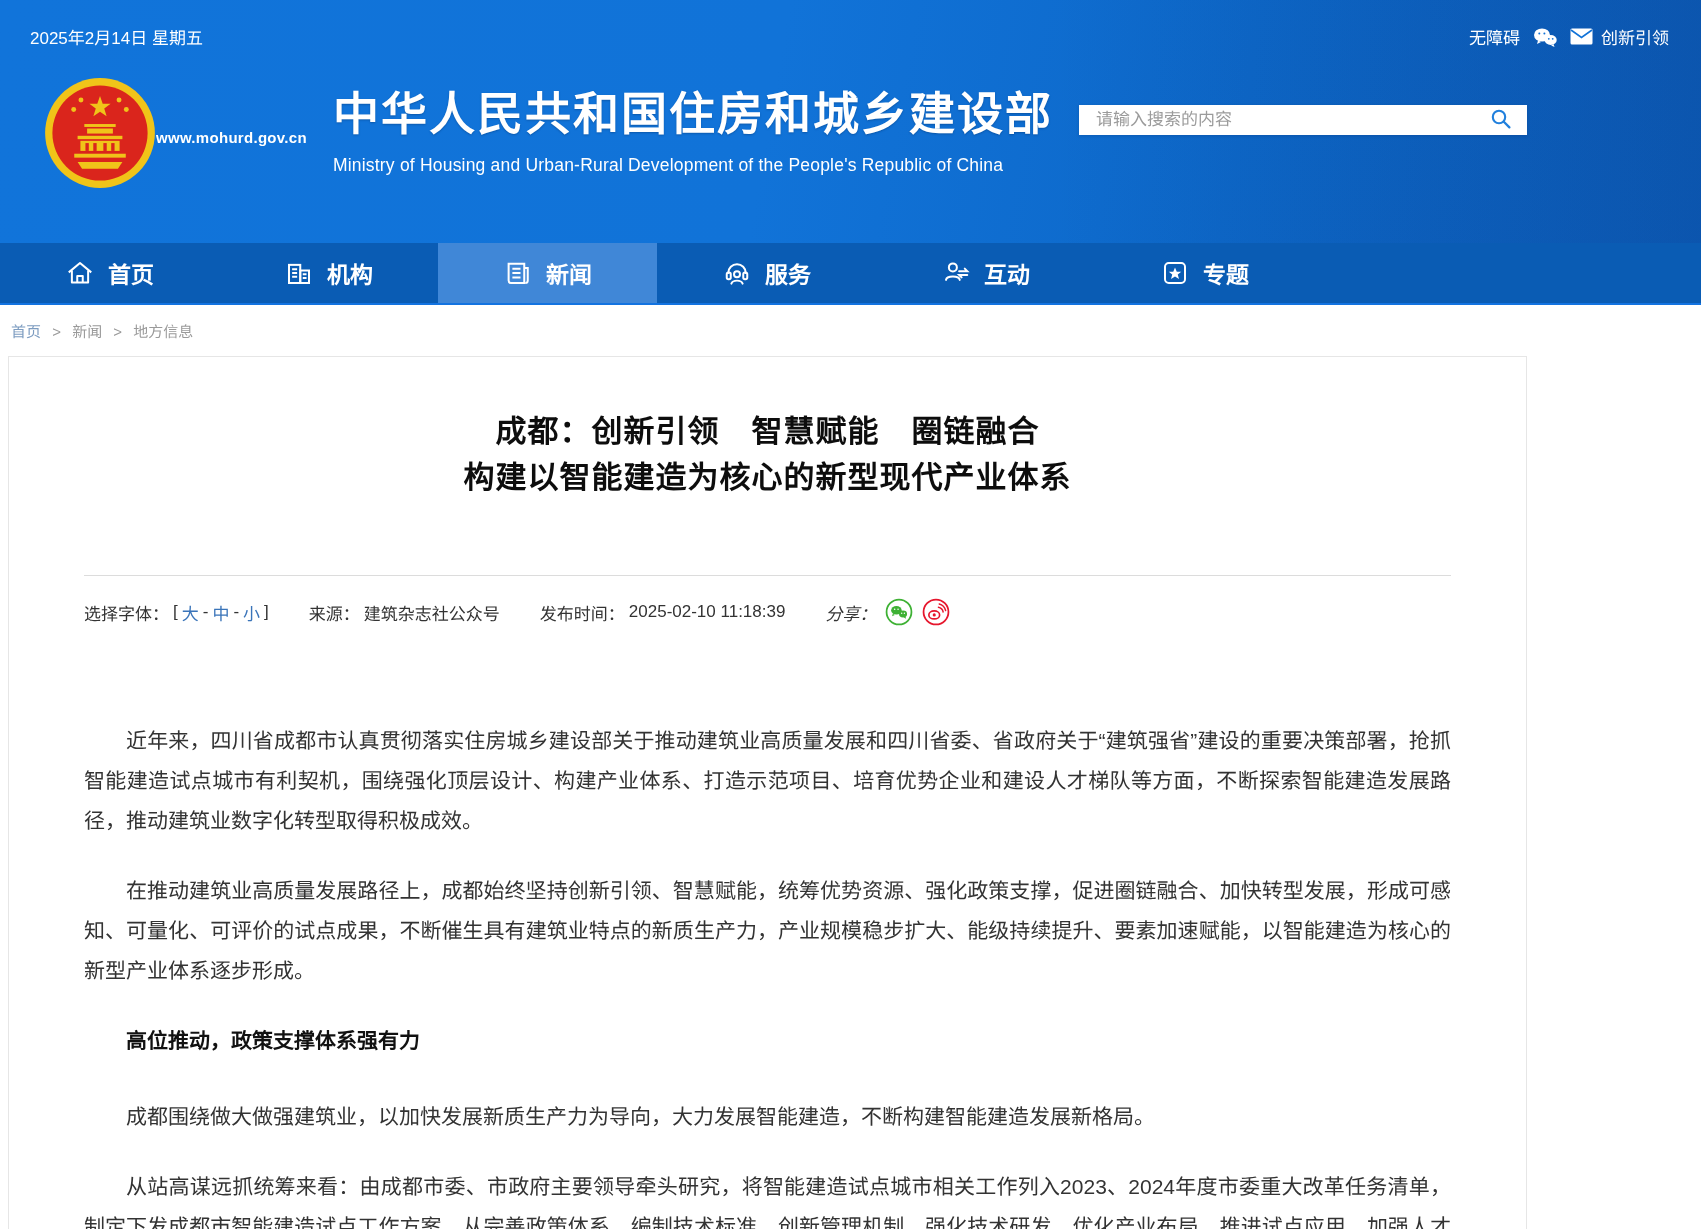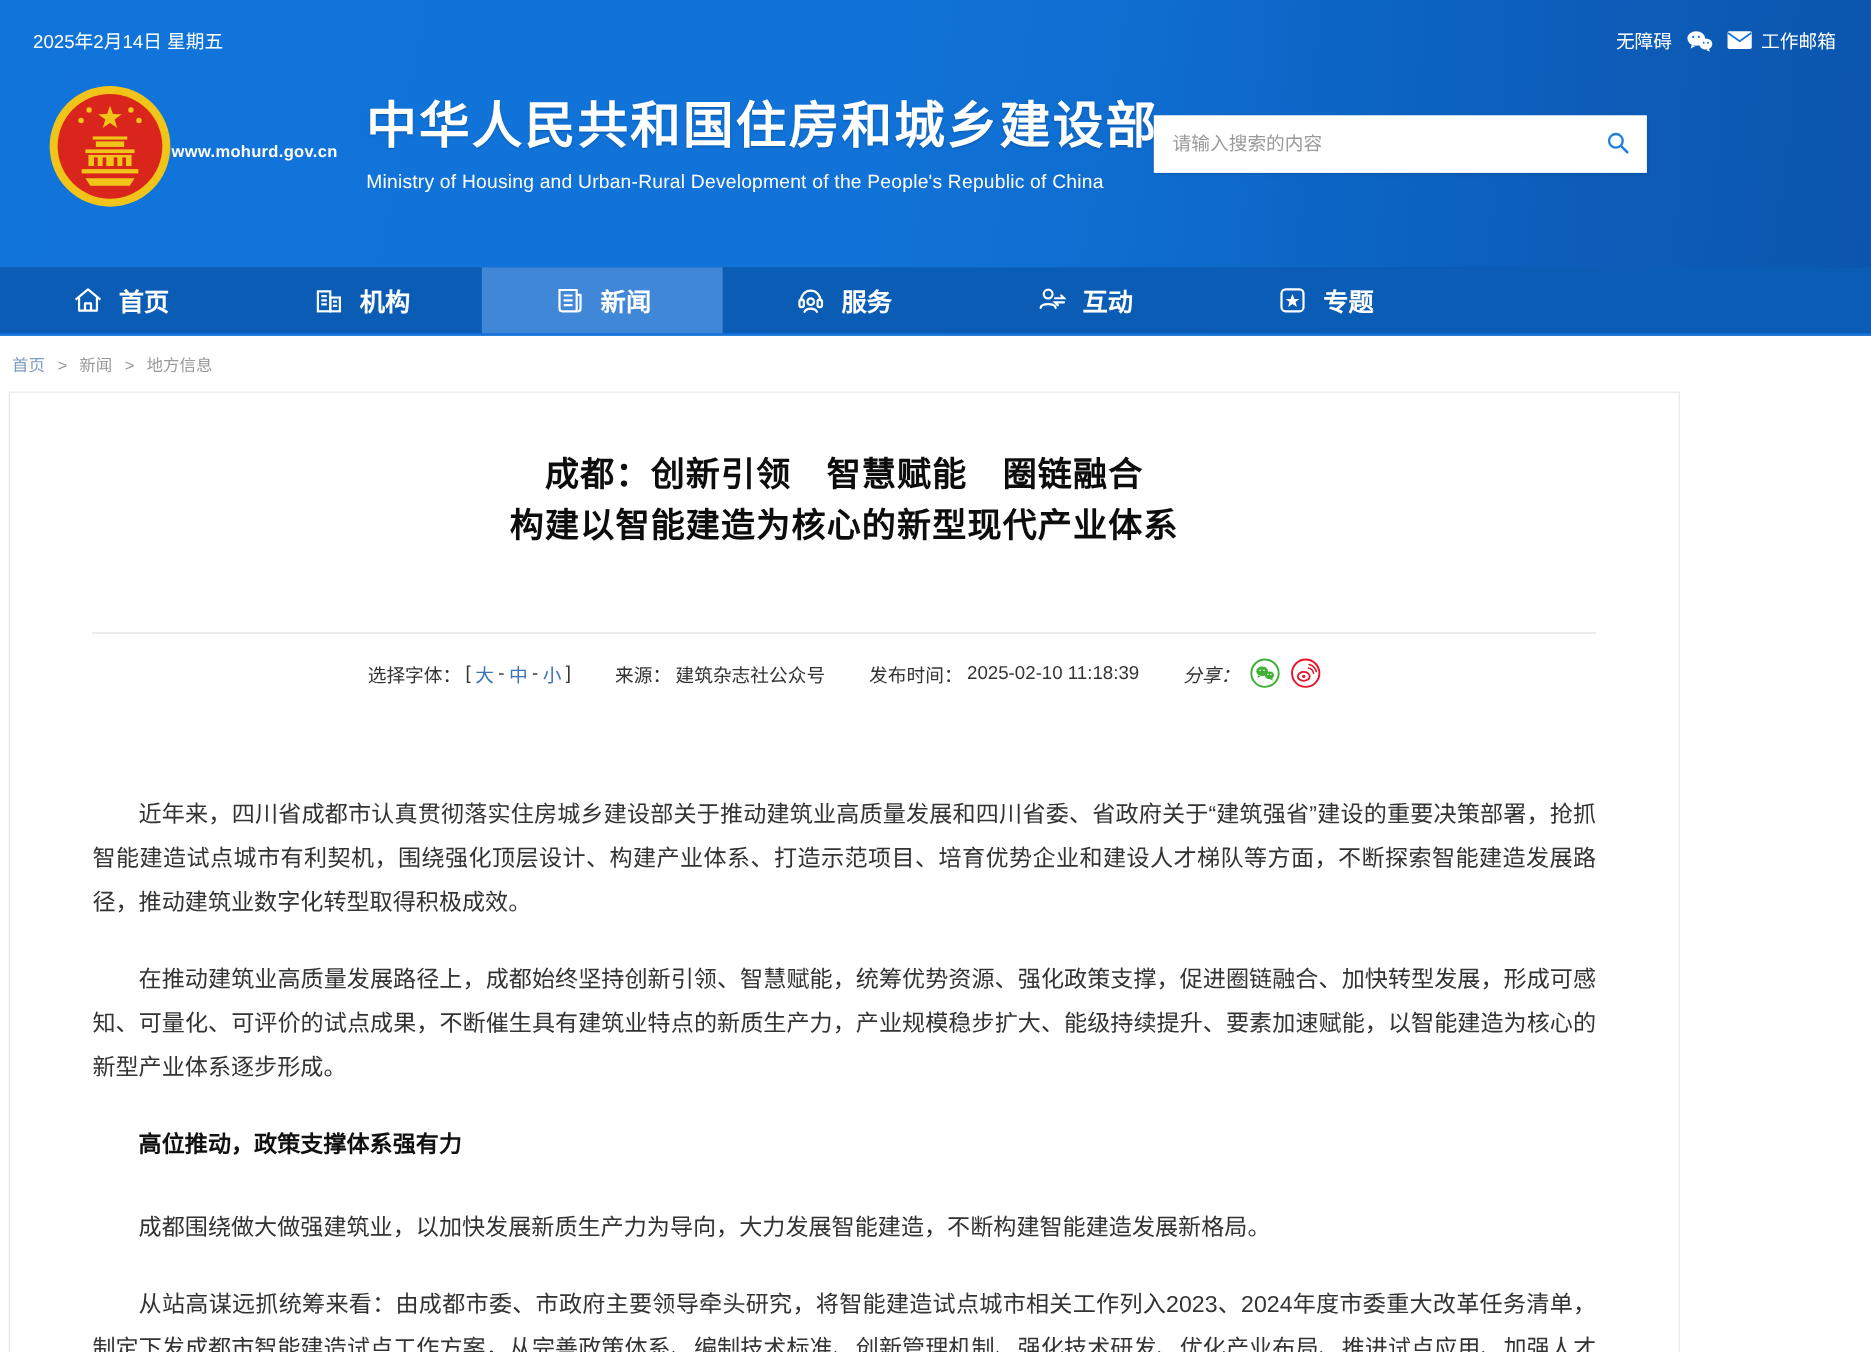--- a/index.html
+++ b/index.html
@@ -21,21 +21,21 @@
   .tb-icon { display:inline-flex; }
 
   .header-main { position:relative; z-index:2; display:flex; align-items:flex-start; padding:28px 0 0 44px; }
   .logo-col { display:flex; flex-direction:row; align-items:center; }
   .site-url { color:#fff; font-weight:bold; font-size:15px; margin-top:5px; letter-spacing:.3px; }
   .site-block { margin-left:26px; padding-top:10px; }
   .site-title { color:#fff; font-size:46px; font-weight:bold; letter-spacing:2px;
     text-shadow:0 1px 2px rgba(0,40,90,.35); line-height:1.2; }
   .site-subtitle { color:#fff; font-size:17.5px; margin-top:13px; letter-spacing:.2px; }
 
-  .search-box { position:absolute; z-index:3; top:105px; right:204px; width:448px; height:52px;
+  .search-box { position:absolute; z-index:3; top:105px; right:174px; width:448px; height:30px;
     background:#fff; display:flex; align-items:center; box-shadow:0 1px 3px rgba(0,30,80,.2); }
   .search-box input { flex:1; border:none; outline:none; height:100%; padding:0 10px 0 17px;
     font-size:17px; color:#333; font-family:inherit; }
   .search-box input::placeholder { color:#9b9b9b; }
   .search-btn { width:52px; height:100%; border:none; background:#fff; display:flex;
     align-items:center; justify-content:center; cursor:pointer; }
 
   
   .navbar { position:absolute; bottom:0; left:0; right:0; height:62px; background:#0a5cb4;
     border-bottom:2px solid #1373e0; z-index:2; }
@@ -51,21 +51,21 @@
   .breadcrumb a { color:#9a9a9a; }
   .breadcrumb .sep { margin:0 7px; color:#9a9a9a; }
 
   
   .content-box { margin-left:8px; width:1519px; min-height:875px;
     border:1px solid #e6e6e6; border-bottom:none; padding:52px 75px 0; }
   .article-title { text-align:center; color:#0d0d0d; font-size:31px; font-weight:bold;
     line-height:46px; letter-spacing:1px; }
   .divider { margin-top:74px; border-bottom:1px solid #dcdcdc; }
 
-  .meta-row { margin-top:22px; display:flex; justify-content:center; align-items:center;
+  .meta-row { margin-top:22px; display:flex; align-items:center;
     gap:40px; font-size:17px; color:#333; }
   .meta-group { display:inline-flex; align-items:center; gap:4px; }
   .meta-group a.fontsize { color:#3a74b9; }
   .share-group { gap:9px;font-style:italic; }
   .share-ic { display:inline-flex; cursor:pointer; }
 
   .article-body { margin-top:95px; font-size:21px; color:#333; line-height:40px; text-align:justify; }
   .article-body p { text-indent:2em; margin:0 0 30px 0; }
   .article-body p.section-head { font-weight:bold; color:#111; margin-bottom:36px; }
 </style>
@@ -92,21 +92,21 @@
               <circle cx="20.7" cy="12.8" r=".9" fill="#1173d8"></circle>
           </svg>
         </span>
         <a class="tb-mail">
           <span class="tb-icon">
             <svg width="23" height="17" viewBox="0 0 23 17">
               <rect x="0.5" y="0.5" width="22" height="16" rx="1.5" fill="#fff"></rect>
               <path d="M1 2l10.5 7.5L22 2" fill="none" stroke="#1173d8" stroke-width="1.6"></path>
             </svg>
           </span>
-          <span>工作邮箱</span>
+          <span>创新引领</span>
         </a>
       </div>
     </div>
 
     <div class="header-main">
       <div class="logo-col">
         <span class="emblem">
           <svg width="112" height="112" viewBox="0 0 100 100">
             <circle cx="50" cy="50" r="49" fill="#f0c419"></circle>
             <circle cx="50" cy="50" r="42.5" fill="#da251c"></circle>

